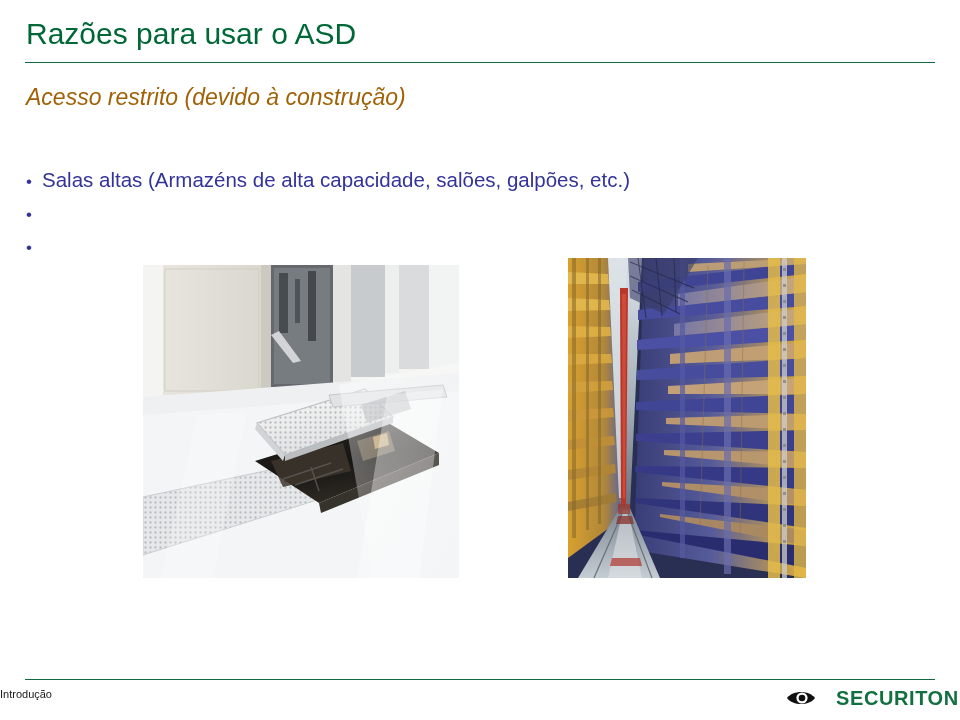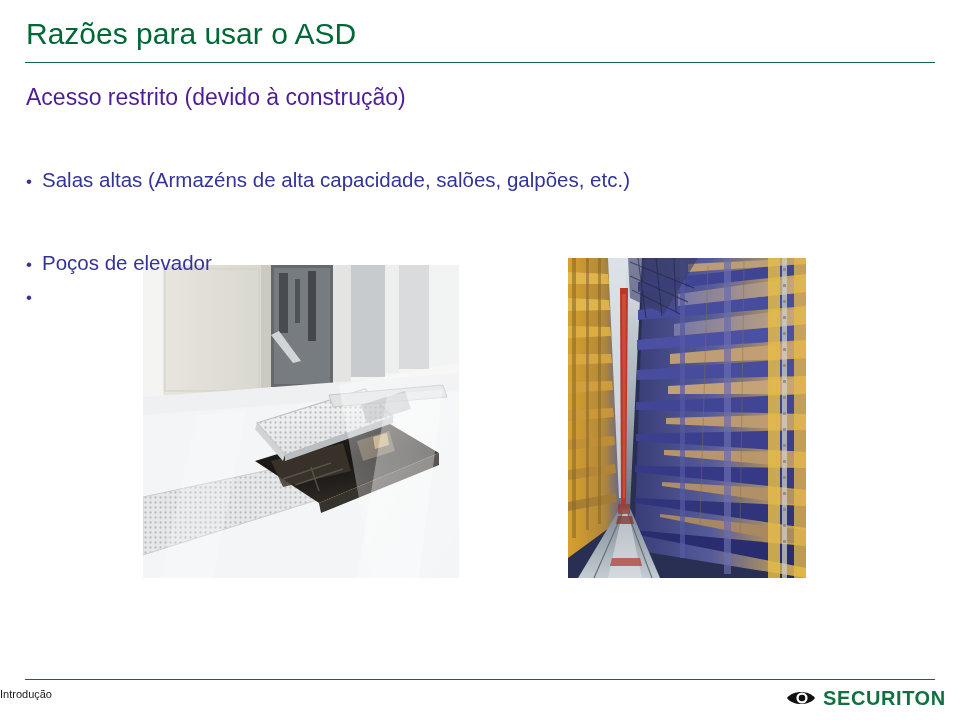--- a/index.html
+++ b/index.html
@@ -69,23 +69,24 @@
   .body-block {
     position: absolute;
     left: 26px;
     top: 82px;
     width: 880px;
     z-index: 3;
   }
   .lead {
     font-size: 23px;
     line-height: 31px;
-    color: #4c1d95;
+    color: #a16207;
     white-space: nowrap;
     margin-bottom: 3px;
+    font-style: italic;
   }
   .bullet-row {
     display: flex;
     align-items: baseline;
     font-size: 20.5px;
     line-height: 31px;
     color: #333399;
     white-space: nowrap;
     margin-top: 2px;
   }
@@ -131,21 +132,21 @@
     color: #1a1a1a;
   }
 
   .logo {
     position: absolute;
     left: 786px;
     top: 685px;
     height: 26px;
     display: flex;
     align-items: center;
-    gap: 7px;
+    gap: 20px;
   }
   .logo-eye { width: 30px; height: 20px; display: block; }
   .logo-text {
     font-size: 20px;
     font-weight: bold;
     color: #127040;
     letter-spacing: 0.6px;
     line-height: 20px;
   }
 </style>
@@ -161,21 +162,20 @@
   <div class="body-block">
     <div class="lead">Acesso restrito (devido à construção)</div>
 
     <div class="bullet-row">
       <span class="bullet-mark">•</span>
       <span class="bullet-text">Salas altas (Armazéns de alta capacidade, salões, galpões, etc.)</span>
     </div>
 
     <div class="bullet-row">
       <span class="bullet-mark">•</span>
-      <span class="bullet-text">Poços de elevador</span>
     </div>
 
     <div class="bullet-row">
       <span class="bullet-mark">•</span>
     </div>
   </div>
 
   <div class="photo photo-floor">
     <svg viewBox="0 0 316 313" xmlns="http://www.w3.org/2000/svg">
       <defs>

